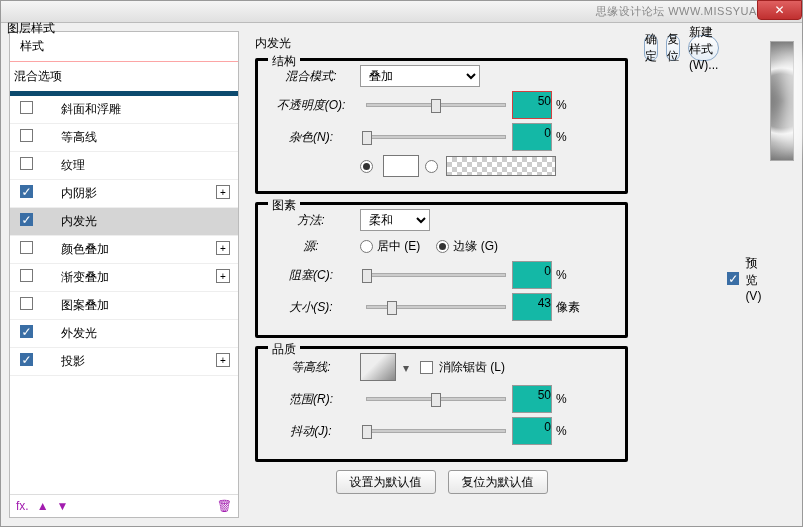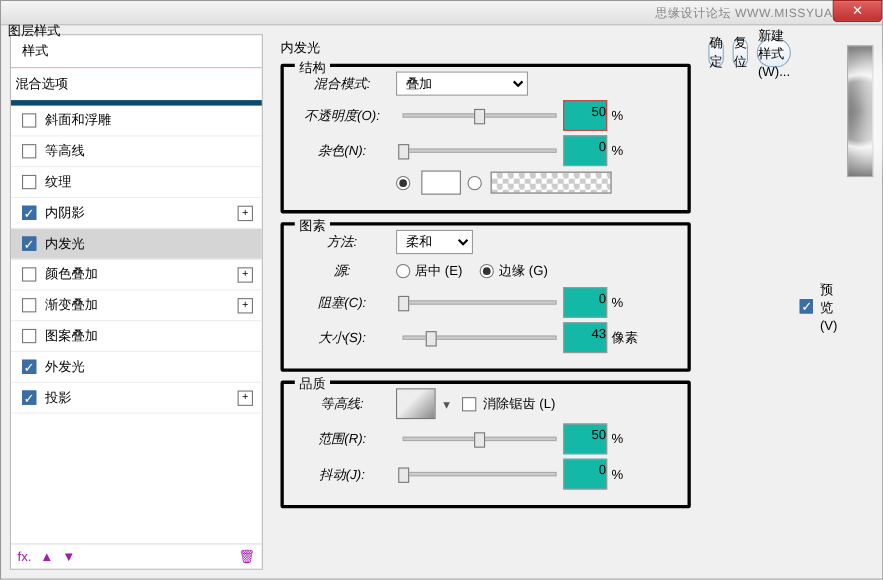--- a/index.html
+++ b/index.html
@@ -7,21 +7,21 @@
 .window { width: 803px; height: 527px; background: #f0f0f0; border: 1px solid #999; position: relative; }
 .titlebar { height: 22px; background: linear-gradient(#f5f5f5, #e0e0e0); border-bottom: 1px solid #bbb; display: flex; align-items: center; padding: 0 6px; position: relative; }
 .titlebar .title { flex: 1; margin-top: 34px; }
 .titlebar .watermark { color: #888; font-size: 11px; letter-spacing: 0.5px; }
 .close-btn { position: absolute; right: 0; top: -1px; width: 45px; height: 20px; background: linear-gradient(#e06060, #c03030); border: 1px solid #a02020; border-radius: 0 0 4px 4px; color: #fff; display: flex; align-items: center; justify-content: center; cursor: pointer; }
 .body { display: flex; padding: 8px; gap: 8px; height: calc(100% - 22px); }
 .left-panel { width: 230px; border: 1px solid #bbb; background: #fff; display: flex; flex-direction: column; }
 .left-header { padding: 6px 10px; border-bottom: 1px solid #fca5a5; }
 .left-sub { padding: 6px 4px; border-bottom: 5px solid #0c4a6e; }
 .fx-list { flex: 1; overflow: auto; }
-.fx-item { display: flex; align-items: center; padding: 5px 10px; border-bottom: 1px solid #eee; cursor: pointer; position: relative; }
+.fx-item { display: flex; align-items: flex-start; padding: 5px 10px; border-bottom: 1px solid #eee; cursor: pointer; position: relative; gap: 20px; }
 .fx-item.selected { background: #d5d5d5; }
 .fx-item .chk { width: 13px; height: 13px; border: 1px solid #777; margin-right: 8px; display: inline-flex; align-items: center; justify-content: center; background: #fff; }
 .fx-item .chk.on { background: #3a6ea5; border-color: #3a6ea5; color: #fff; }
 .fx-item .plus { position: absolute; right: 8px; width: 14px; height: 14px; border: 1px solid #777; display: flex; align-items: center; justify-content: center; font-size: 10px; background: #fff; }
 .left-footer { border-top: 1px solid #ddd; padding: 4px 6px; display: flex; align-items: center; gap: 8px; color: #a21caf; }
 .left-footer .spacer { flex: 1; }
 .center-panel { flex: 1; padding: 4px 8px; overflow: auto; }
 .panel-title { margin-bottom: 6px; }
 .group { border: 3px solid #000000; border-radius: 2px; padding: 0 10px 10px; margin-bottom: 8px; position: relative; }
 .group > .legend { position: absolute; top: -8px; left: 10px; background: #f0f0f0; padding: 0 4px; }
@@ -204,20 +204,24 @@
         <div class="row">
           <div class="lbl">抖动(J):</div>
           <div class="slider">
               <div class="thumb" style="left:0%"></div>
             </div>
           <div class="numbox">0</div>
           <div class="unit">%</div>
         </div>
       </div>
 
+      <div class="btns">
+        <div class="btn">设置为默认值</div>
+        <div class="btn">复位为默认值</div>
+      </div>
     </div>
 
     <div class="right-panel">
       <div class="rbtn">确定</div>
       <div class="rbtn">复位</div>
       <div class="rbtn">新建样式 (W)...</div>
       <div class="preview-chk">
         <span class="chkbox on">✓</span>
         <span>预览(V)</span>
       </div>

